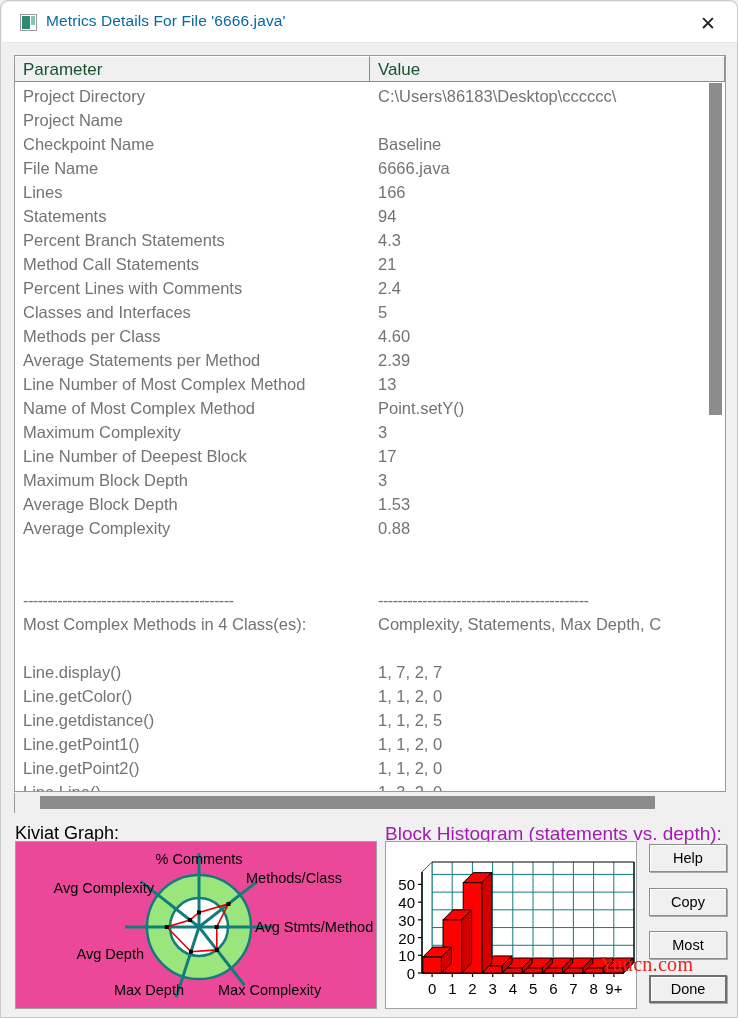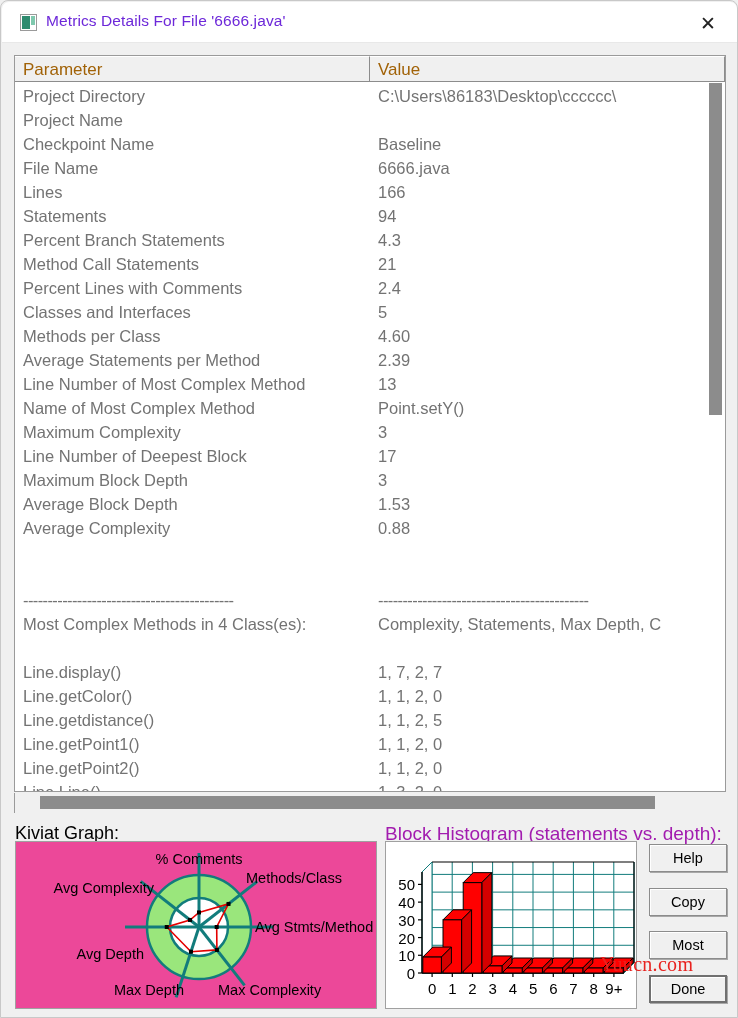--- a/index.html
+++ b/index.html
@@ -25,21 +25,21 @@
     border-bottom:1px solid #e8e8e8;
   }
   #app-icon{
     position:absolute;left:18px;top:12px;width:17px;height:17px;
     background:#ffffff;border:1px solid #9a9a9a;box-sizing:border-box;
   }
   #app-icon .blk1{position:absolute;left:1px;top:1px;width:8px;height:13px;background:#2e8b6f;}
   #app-icon .blk2{position:absolute;left:10px;top:1px;width:4px;height:9px;background:#7fc9ae;}
   #title-text{
     position:absolute;left:44px;top:10px;
-    font-size:15.5px;color:#6d28d9;letter-spacing:0.1px;
+    font-size:15.5px;color:#0369a1;letter-spacing:0.1px;
     white-space:nowrap;
   }
   #close-btn{
     position:absolute;right:8px;top:6px;width:42px;height:30px;
     display:flex;align-items:center;justify-content:center;
     font-size:19px;color:#222;cursor:pointer;
     font-family:"DejaVu Sans",sans-serif;font-weight:300;
   }
   
   #table-outer{
@@ -50,21 +50,21 @@
     overflow:hidden;
   }
   #th-row{
     position:absolute;left:0;top:0;width:710px;height:26px;
     background:#f0f0f0;
     border-bottom:1px solid #8c8c8c;
     box-sizing:border-box;
   }
   #th-row .th{
     position:absolute;top:0;height:25px;line-height:25px;
-    font-size:17px;color:#a16207;
+    font-size:17px;color:#14532d;
     border-right:1px solid #8c8c8c;
     border-top:1px solid #ffffff;
     box-sizing:border-box;
     padding-left:8px;
     background:#f0f0f0;
   }
   #th-param{left:0;width:355px;}
   #th-value{left:355px;width:355px;}
   #grid{
     position:absolute;left:0;top:26px;width:710px;height:709px;

